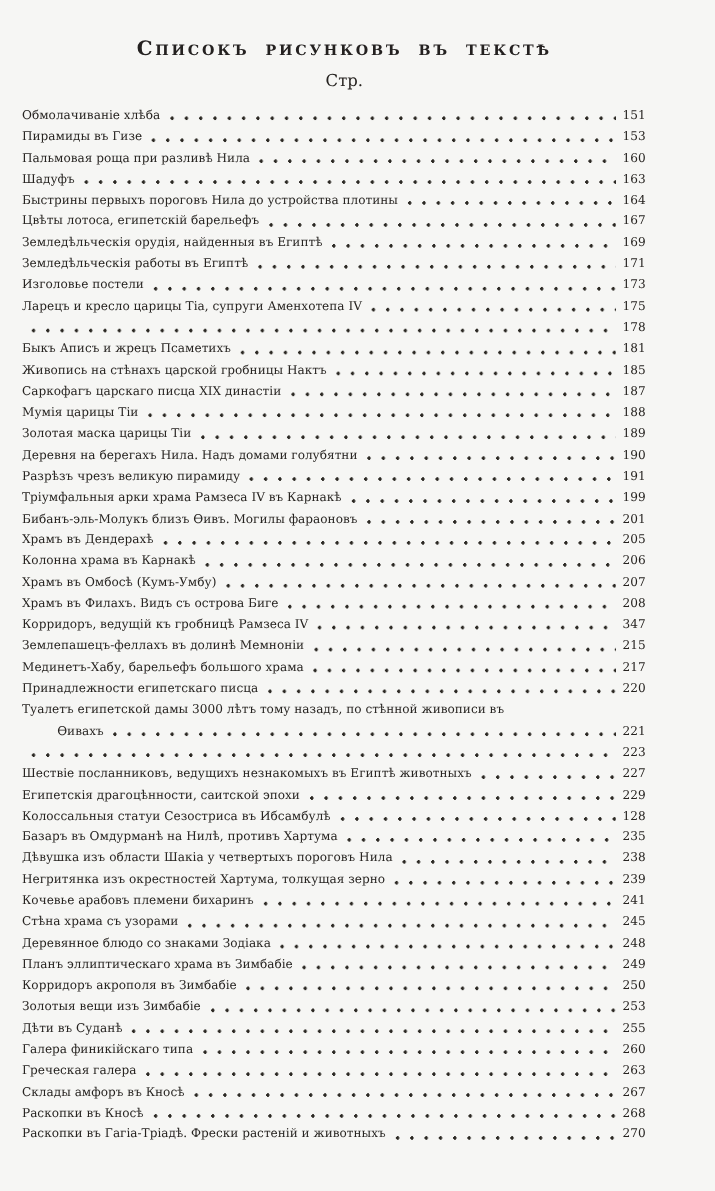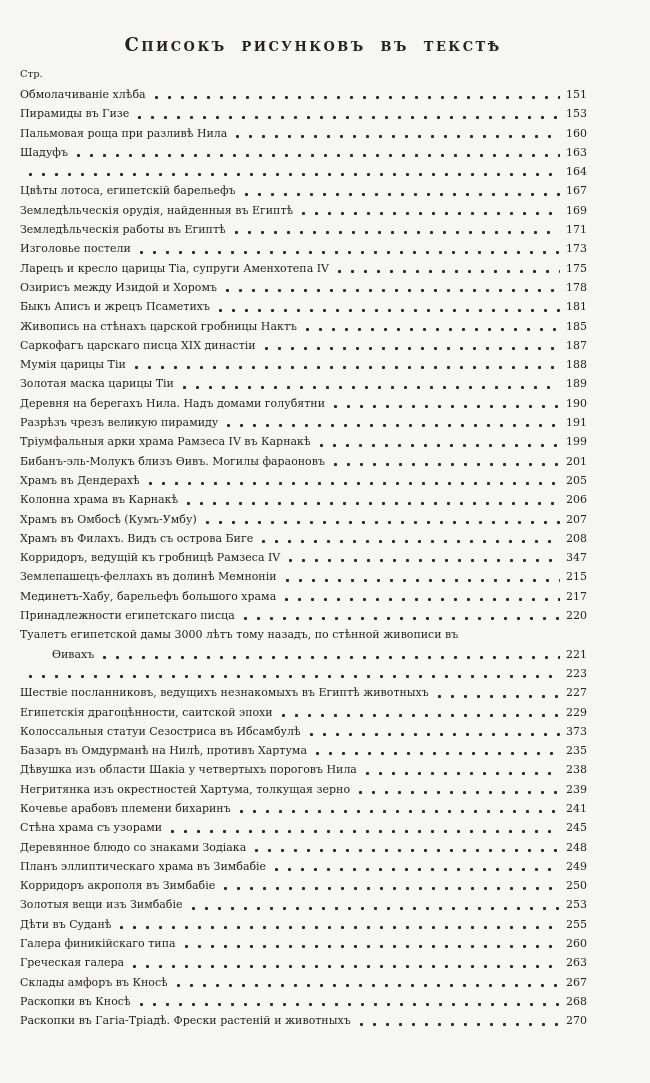--- a/index.html
+++ b/index.html
@@ -25,24 +25,24 @@
     margin: 0 0 9px 0;
     text-align: center;
     font-size: 18px;
     font-weight: 600;
     font-variant: small-caps;
     letter-spacing: 2.5px;
     word-spacing: 6px;
     color: #242120;
   }
   .col-head {
-    text-align: left;
-    font-size: 10px;
+    text-align: center;
+    font-size: 15px;
     line-height: 19px;
-    margin-bottom: 2px;
+    margin-bottom: 12px;
   }
   .entries {
     font-size: 11px;
   }
   .row {
     display: flex;
     align-items: baseline;
     line-height: 19.3px;
     height: 19.3px;
     white-space: nowrap;
@@ -93,20 +93,21 @@
         <span class="caption">Пальмовая роща при разливѣ Нила</span>
         <span class="dots"></span>
         <span class="pnum">160</span>
       </div>
       <div class="row">
         <span class="caption">Шадуфъ</span>
         <span class="dots"></span>
         <span class="pnum">163</span>
       </div>
       <div class="row">
+        <span class="caption">Быстрины первыхъ пороговъ Нила до устройства плотины</span>
         <span class="dots"></span>
         <span class="pnum">164</span>
       </div>
       <div class="row">
         <span class="caption">Цвѣты лотоса, египетскій барельефъ</span>
         <span class="dots"></span>
         <span class="pnum">167</span>
       </div>
       <div class="row">
         <span class="caption">Земледѣльческія орудія, найденныя въ Египтѣ</span>
@@ -122,21 +123,20 @@
         <span class="caption">Изголовье постели</span>
         <span class="dots"></span>
         <span class="pnum">173</span>
       </div>
       <div class="row">
         <span class="caption">Ларецъ и кресло царицы Тіа, супруги Аменхотепа IV</span>
         <span class="dots"></span>
         <span class="pnum">175</span>
       </div>
       <div class="row">
-        <span class="caption">Озирисъ между Изидой и Хоромъ</span>
         <span class="dots"></span>
         <span class="pnum">178</span>
       </div>
       <div class="row">
         <span class="caption">Быкъ Аписъ и жрецъ Псаметихъ</span>
         <span class="dots"></span>
         <span class="pnum">181</span>
       </div>
       <div class="row">
         <span class="caption">Живопись на стѣнахъ царской гробницы Нактъ</span>
@@ -237,21 +237,21 @@
         <span class="pnum">227</span>
       </div>
       <div class="row">
         <span class="caption">Египетскія драгоцѣнности, саитской эпохи</span>
         <span class="dots"></span>
         <span class="pnum">229</span>
       </div>
       <div class="row">
         <span class="caption">Колоссальныя статуи Сезостриса въ Ибсамбулѣ</span>
         <span class="dots"></span>
-        <span class="pnum">373</span>
+        <span class="pnum">128</span>
       </div>
       <div class="row">
         <span class="caption">Базаръ въ Омдурманѣ на Нилѣ, противъ Хартума</span>
         <span class="dots"></span>
         <span class="pnum">235</span>
       </div>
       <div class="row">
         <span class="caption">Дѣвушка изъ области Шакіа у четвертыхъ пороговъ Нила</span>
         <span class="dots"></span>
         <span class="pnum">238</span>

